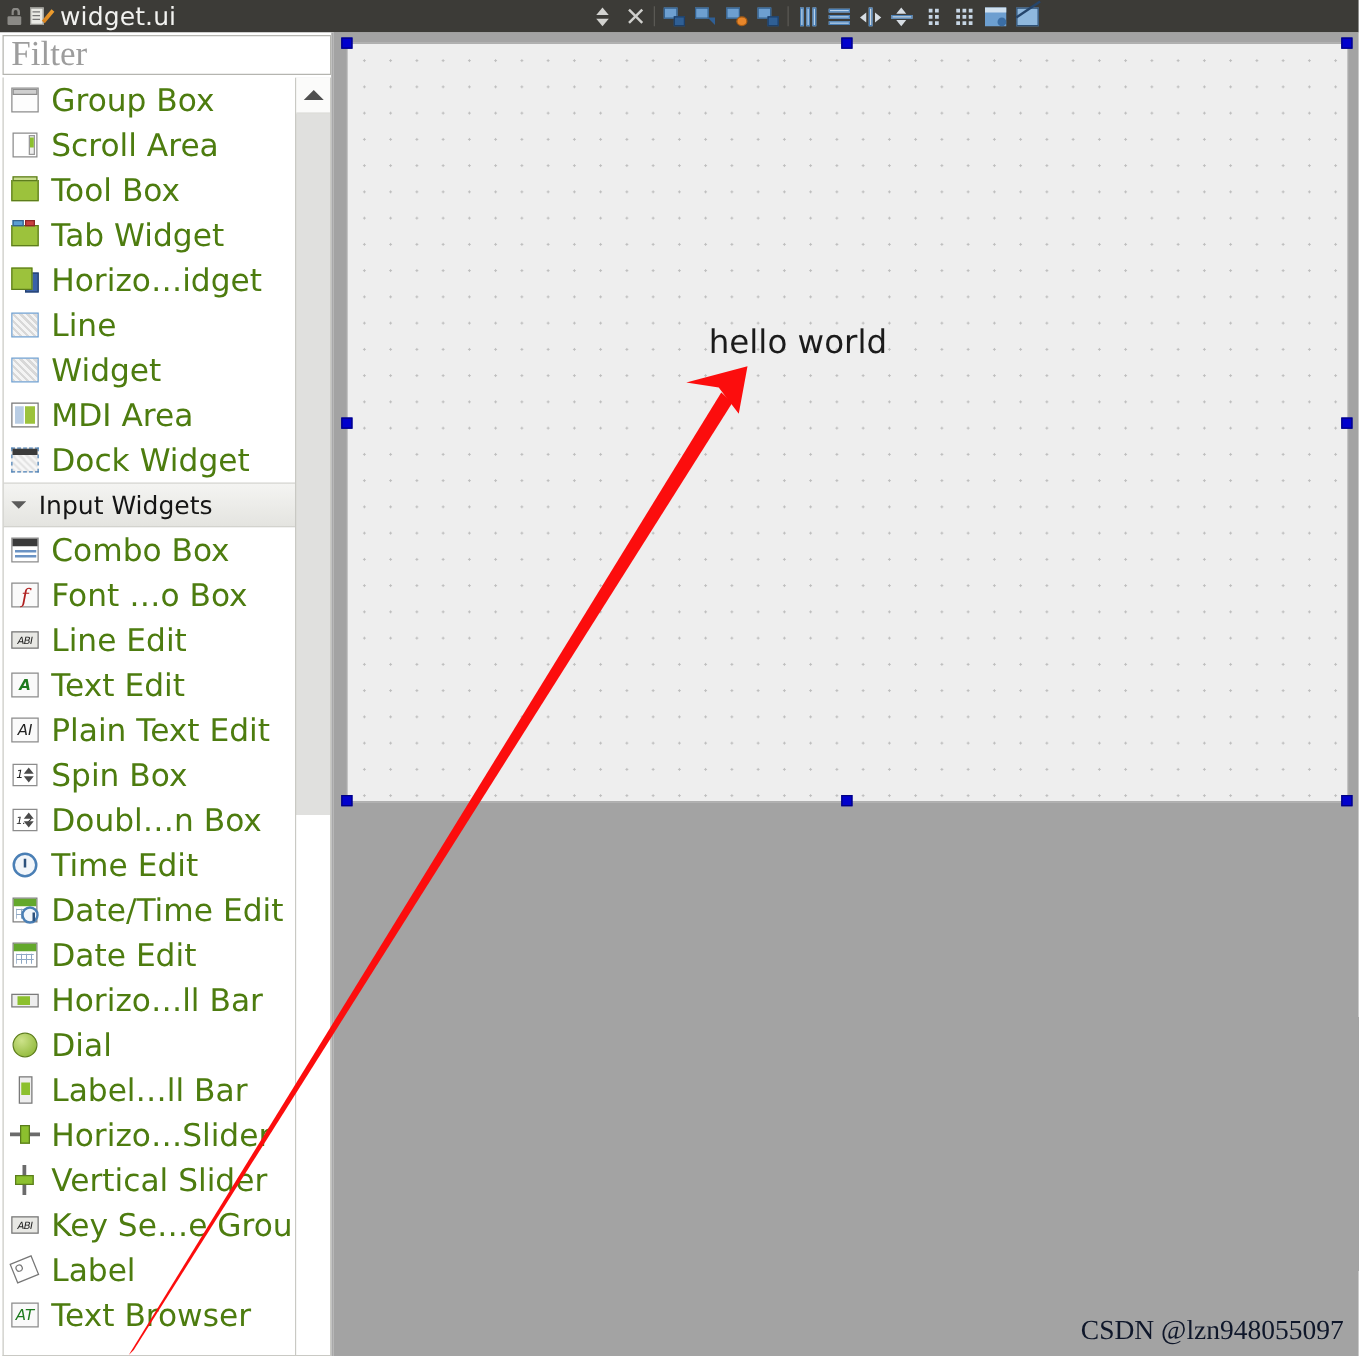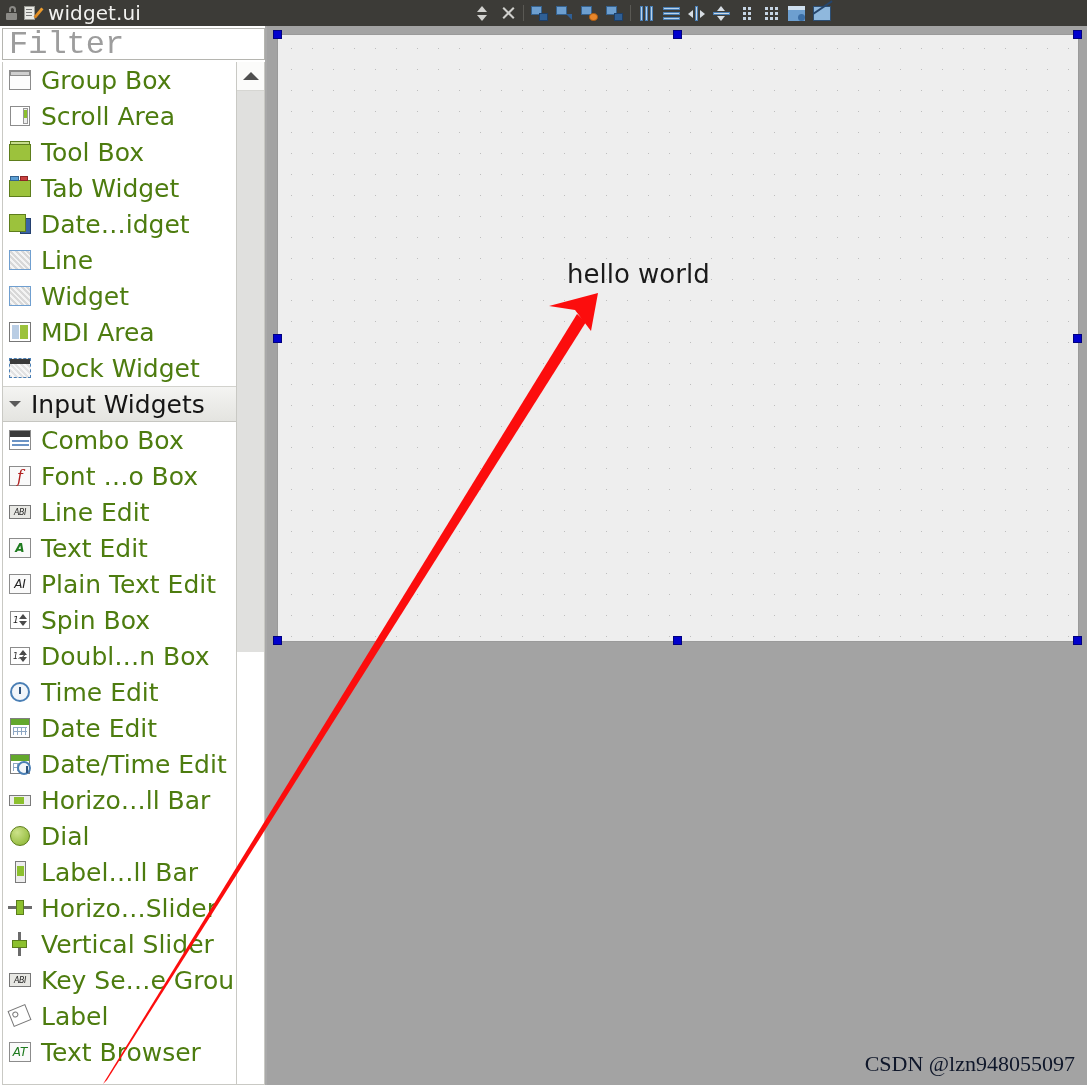--- a/index.html
+++ b/index.html
@@ -201,22 +201,22 @@
     background: #ffffff;
     border: 1px solid #b5b5b0;
     box-sizing: border-box;
     display: flex;
     align-items: center;
   }
   #filter-field input {
     border: none;
     outline: none;
     width: 100%;
-    font-family: Liberation Mono, monospace;
-    font-size: 32px;
+    font-family: Liberation Serif, serif;
+    font-size: 28px;
     color: #a16207;
     padding: 0 6px;
     background: transparent;
   }
   #filter-field input::placeholder { color: #9d9d9d; opacity: 1; }
 
   #widget-list {
     position: absolute;
     left: 2px; top: 36px;
     width: 263px; bottom: 0;
@@ -245,21 +245,21 @@
     height: 36px;
     display: flex;
     align-items: center;
     padding-left: 3px;
     box-sizing: border-box;
     background: linear-gradient(#f4f4f2, #e4e4e0);
     border-top: 1px solid #d2d2cd;
     border-bottom: 1px solid #c6c6c1;
   }
   .wl-cat .lbl {
-    font-size: 25px;
+    font-size: 20px;
     color: #151515;
     margin-left: 10px;
     white-space: nowrap;
     line-height: 1;
   }
   .tri-down {
     width: 0; height: 0;
     border-left: 6px solid transparent;
     border-right: 6px solid transparent;
     border-top: 6px solid #5a5a5a;
@@ -682,21 +682,21 @@
               <i class="t2"></i>
             </i>
           </span>
           <span class="lbl">Tab Widget</span>
         </div>
         <div class="wl-item">
           <span class="wicon">
             <i class="wi-stack2"></i>
             <i class="wi-stack"></i>
           </span>
-          <span class="lbl">Date…idget</span>
+          <span class="lbl">Horizo…idget</span>
         </div>
         <div class="wl-item">
           <span class="wicon">
             <i class="wi-hatch"></i>
           </span>
           <span class="lbl">Line</span>
         </div>
         <div class="wl-item">
           <span class="wicon">
             <i class="wi-hatch"></i>
@@ -776,32 +776,32 @@
             <i class="wi-clock"></i>
           </span>
           <span class="lbl">Time Edit</span>
         </div>
         <div class="wl-item">
           <span class="wicon">
             <i class="wi-cal">
               <i class="top"></i>
               <i class="grid"></i>
             </i>
-          </span>
-          <span class="lbl">Date Edit</span>
+            <i class="wi-clock" style="left:10px;top:10px;width:14px;height:14px;"></i>
+          </span>
+          <span class="lbl">Date/Time Edit</span>
         </div>
         <div class="wl-item">
           <span class="wicon">
             <i class="wi-cal">
               <i class="top"></i>
               <i class="grid"></i>
             </i>
-            <i class="wi-clock" style="left:10px;top:10px;width:14px;height:14px;"></i>
-          </span>
-          <span class="lbl">Date/Time Edit</span>
+          </span>
+          <span class="lbl">Date Edit</span>
         </div>
         <div class="wl-item">
           <span class="wicon">
             <i class="wi-hscroll">
               <i class="thumb"></i>
             </i>
           </span>
           <span class="lbl">Horizo…ll Bar</span>
         </div>
         <div class="wl-item">

